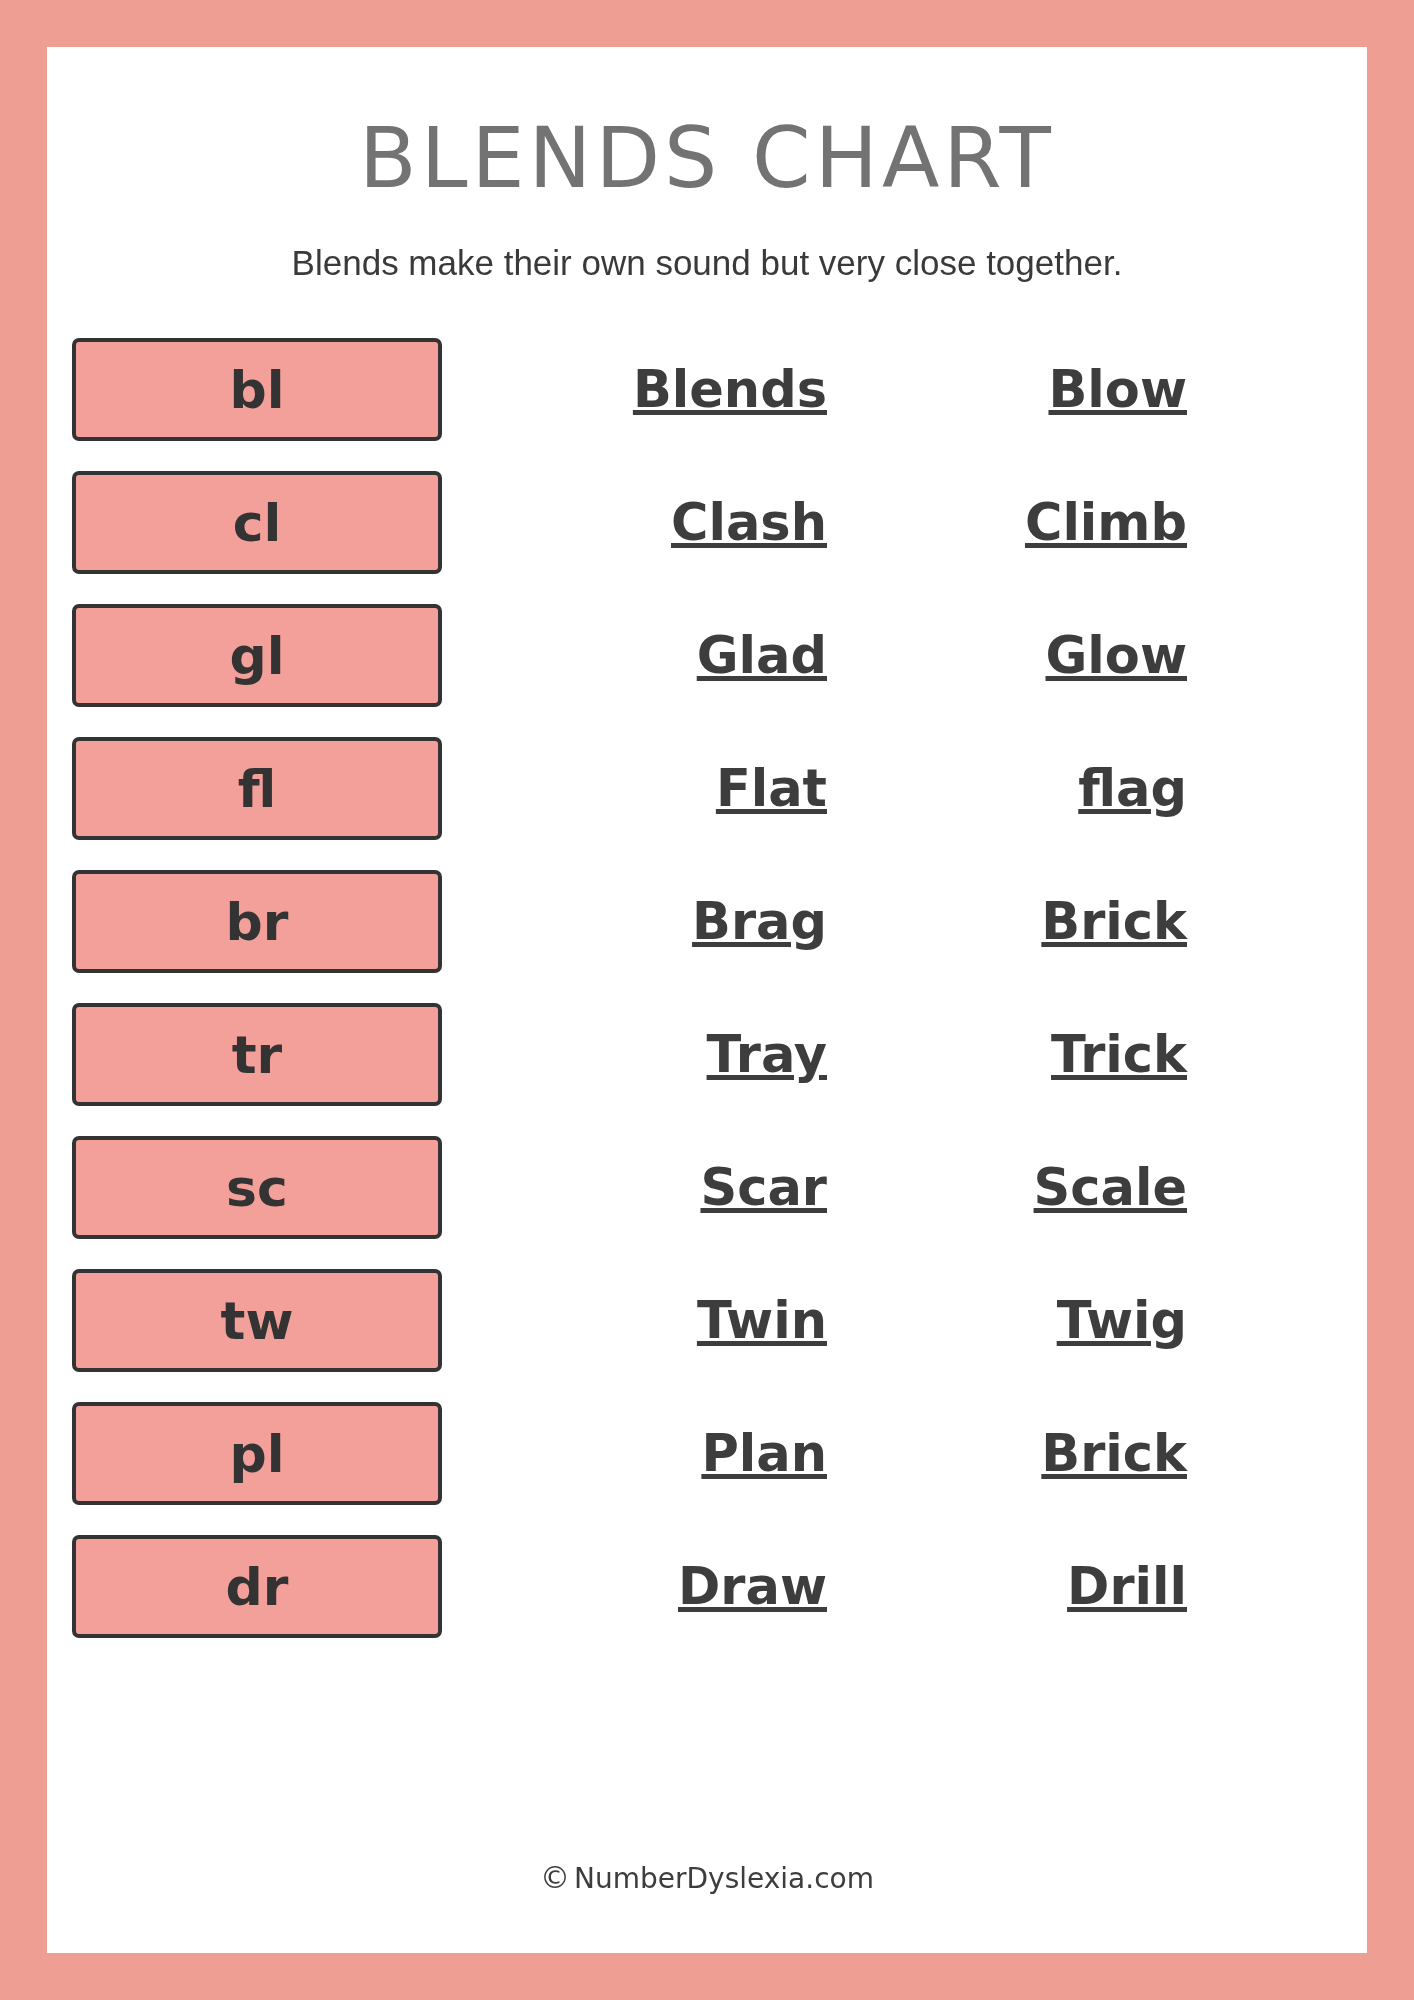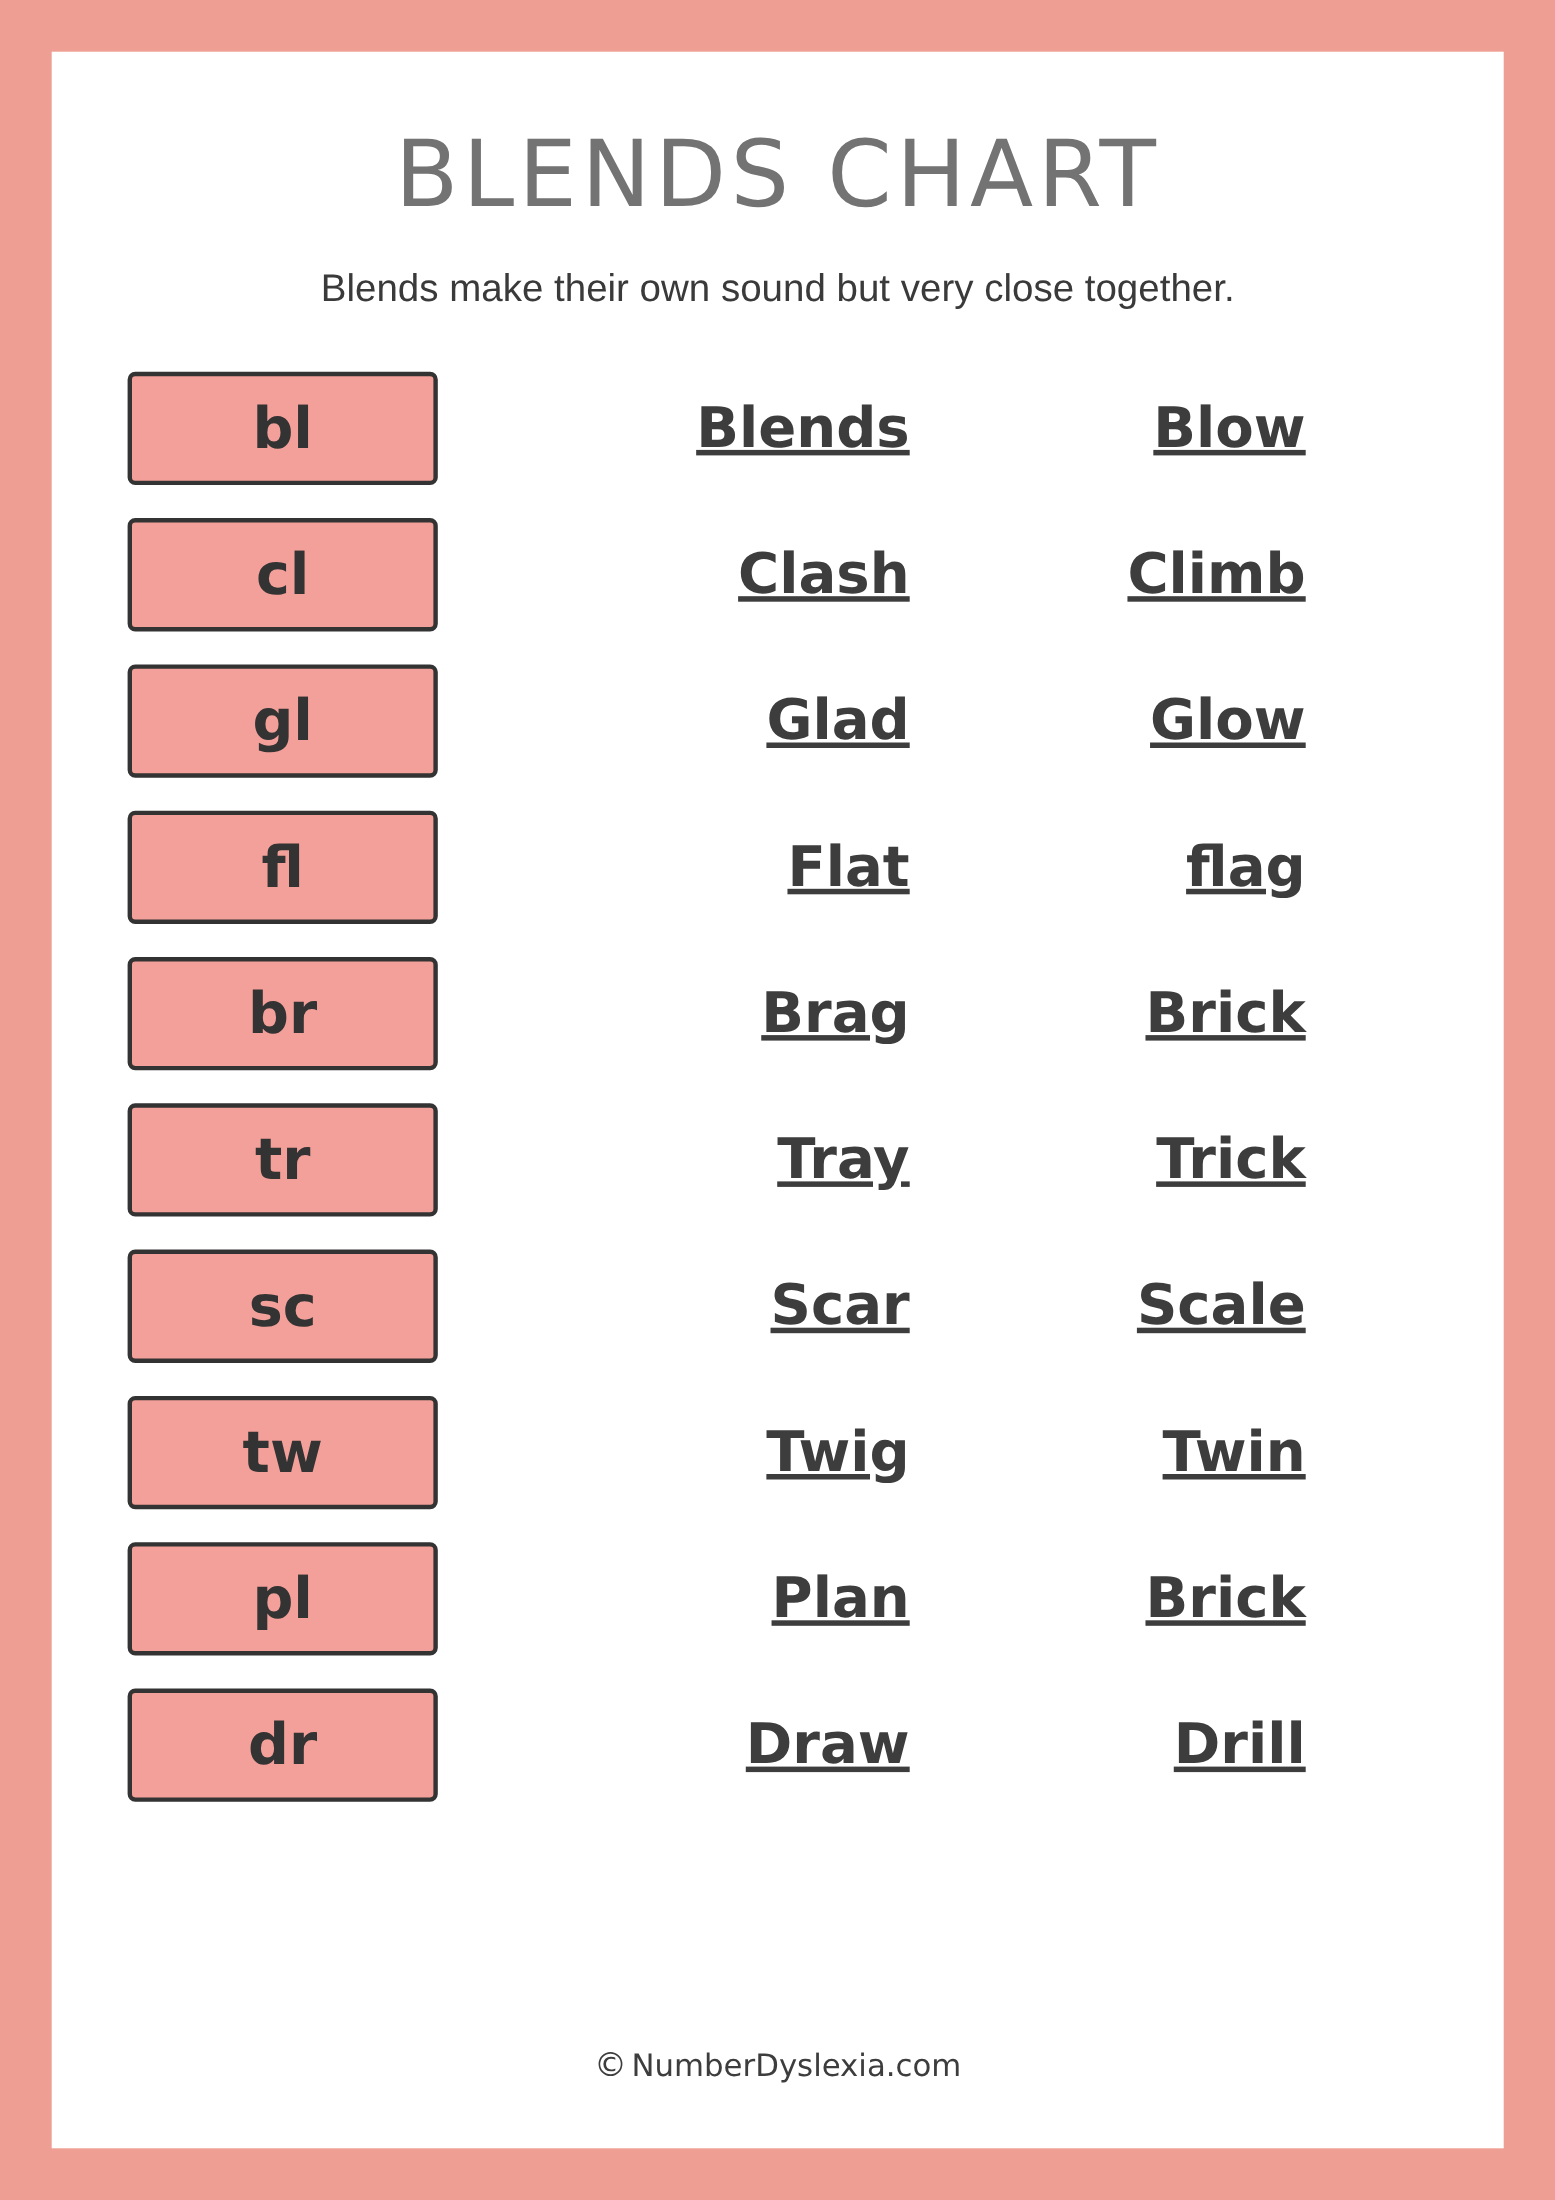--- a/index.html
+++ b/index.html
@@ -48,21 +48,21 @@
     align-items: center;
     height: 133px;
   }
   .chip-cell {
     width: 420px;
     display: flex;
     justify-content: center;
     align-items: center;
   }
   .chip {
-    width: 282px;
+    width: 370px;
     height: 103px;
     background: #f4a09a;
     border: 4px solid #333333;
     border-radius: 7px;
     display: flex;
     align-items: center;
     justify-content: center;
     color: #333333;
     font-size: 52px;
     font-weight: bold;
@@ -158,22 +158,22 @@
         <div class="chip">sc</div>
       </div>
       <div class="word word-1">Scar</div>
       <div class="word word-2">Scale</div>
     </div>
 
     <div class="row">
       <div class="chip-cell">
         <div class="chip">tw</div>
       </div>
+      <div class="word word-2">Twin</div>
       <div class="word word-1">Twig</div>
-      <div class="word word-2">Twin</div>
     </div>
 
     <div class="row">
       <div class="chip-cell">
         <div class="chip">pl</div>
       </div>
       <div class="word word-1">Plan</div>
       <div class="word word-2">Brick</div>
     </div>
 

